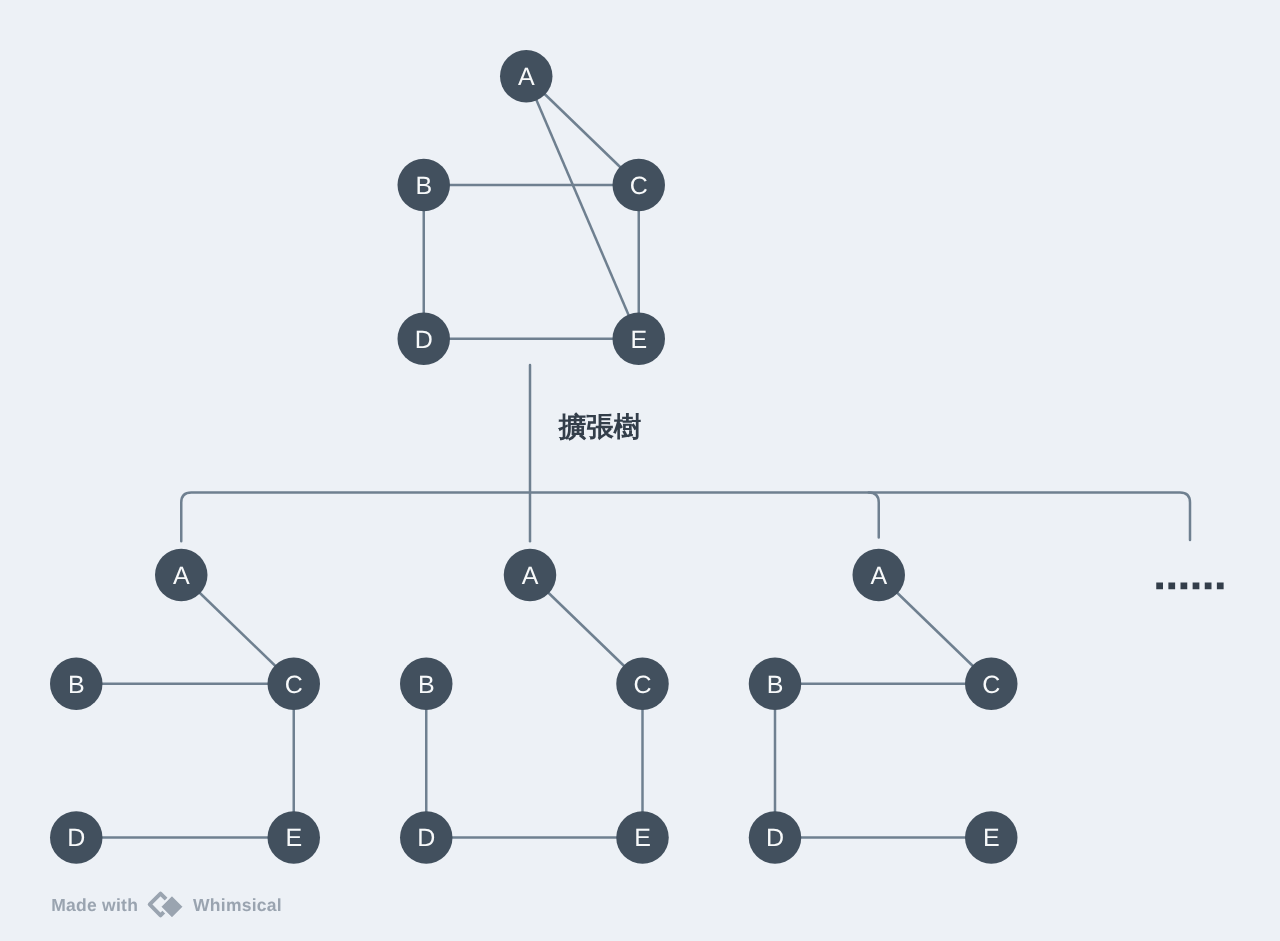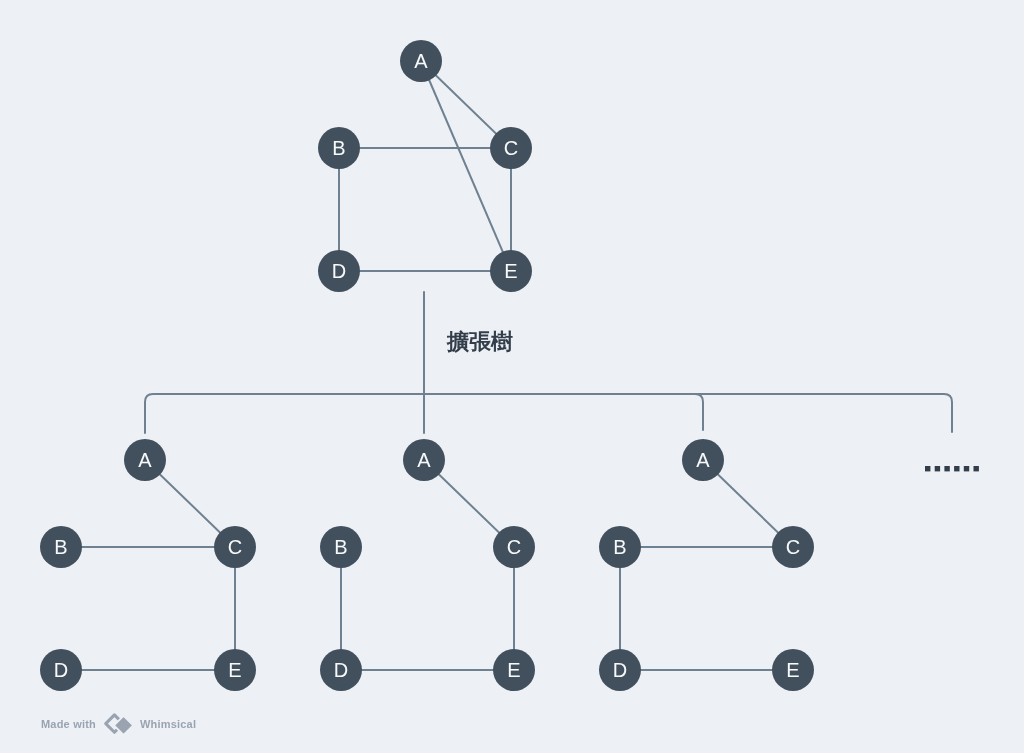--- a/index.html
+++ b/index.html
@@ -12,21 +12,21 @@
     background: var(--bg, #edf1f6);
   }
   svg.diagram { position: absolute; left: 0; top: 0; display: block; }
   svg text { font-family: "Liberation Sans", "DejaVu Sans", sans-serif; }
   .node-letter { font-size: 20px; font-weight: 400; }
   .spanning-label { font-size: 22px; font-weight: 600; fill: var(--label, #333e4a); }
   .footer {
     position: absolute; left: 41px; top: 708px; height: 32px;
     display: flex; align-items: center; gap: 7px;
     color: var(--footer, #9aa4b0);
-    font-size: 11px; font-weight: 700; letter-spacing: 0.2px;
+    font-size: 14px; font-weight: 700; letter-spacing: 0.2px;
     user-select: none;
   }
   .wlogo { margin-right: -2px; display: block; }
   .wlogo-outline { fill: none; stroke: var(--footer, #9aa4b0); stroke-width: 3.4; stroke-linejoin: round; }
   .wlogo-fill { fill: var(--footer, #9aa4b0); stroke: var(--bg, #edf1f6); stroke-width: 2; stroke-linejoin: round; }
 </style>
 </head>
 <body>
 
 <div class="canvas">

